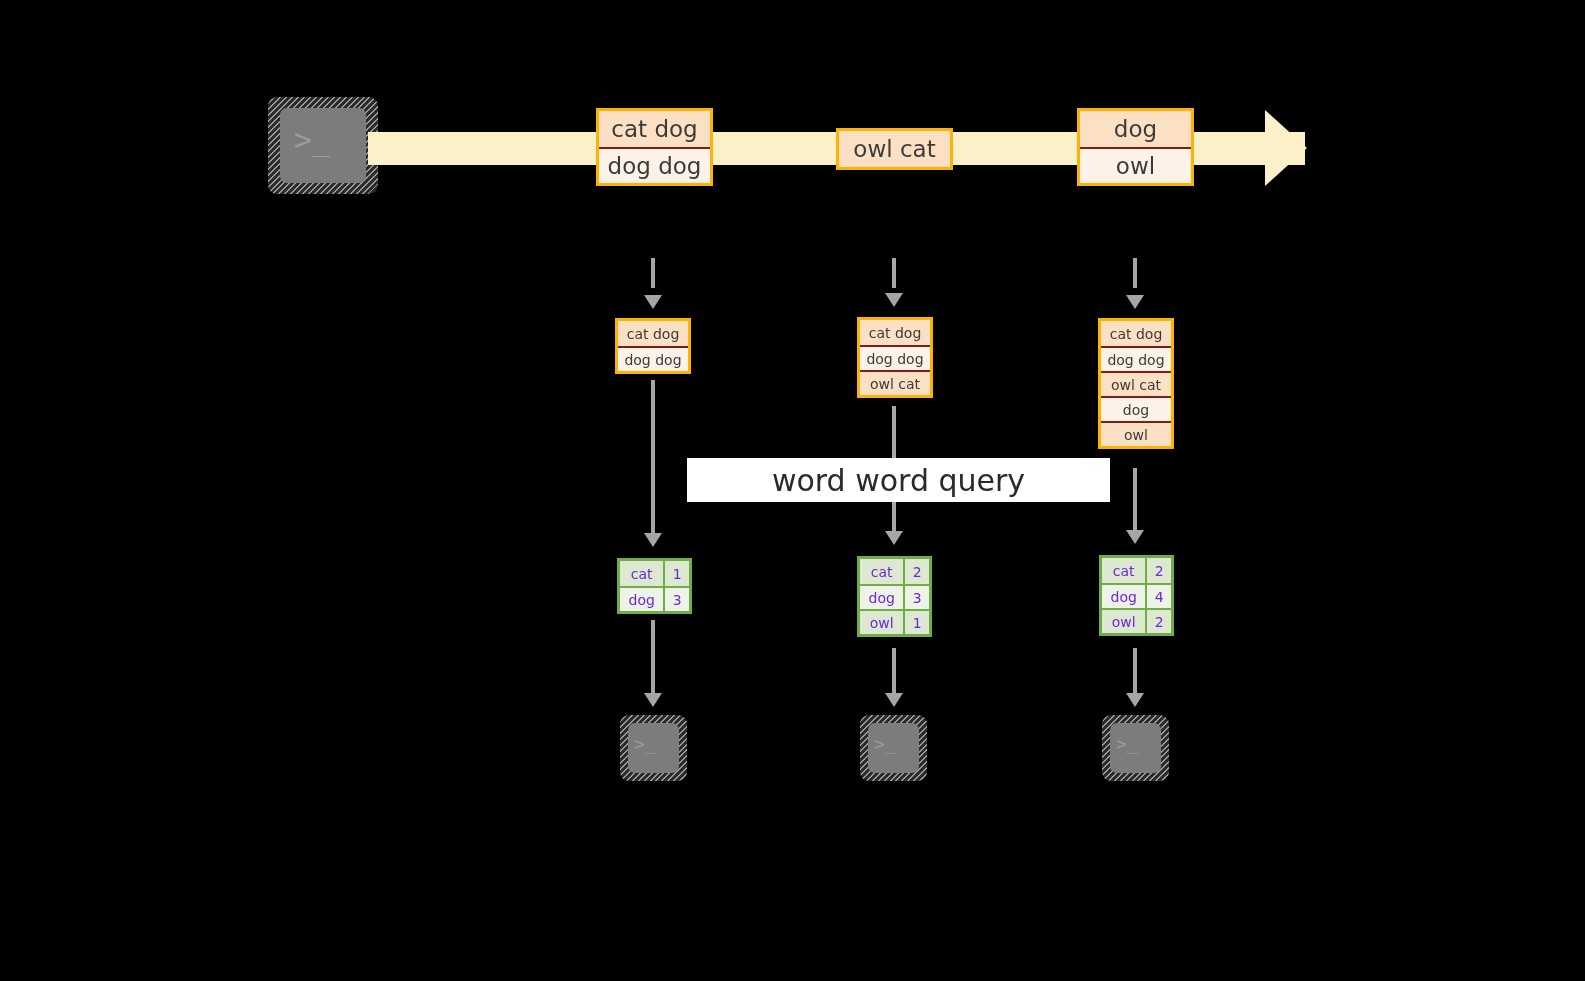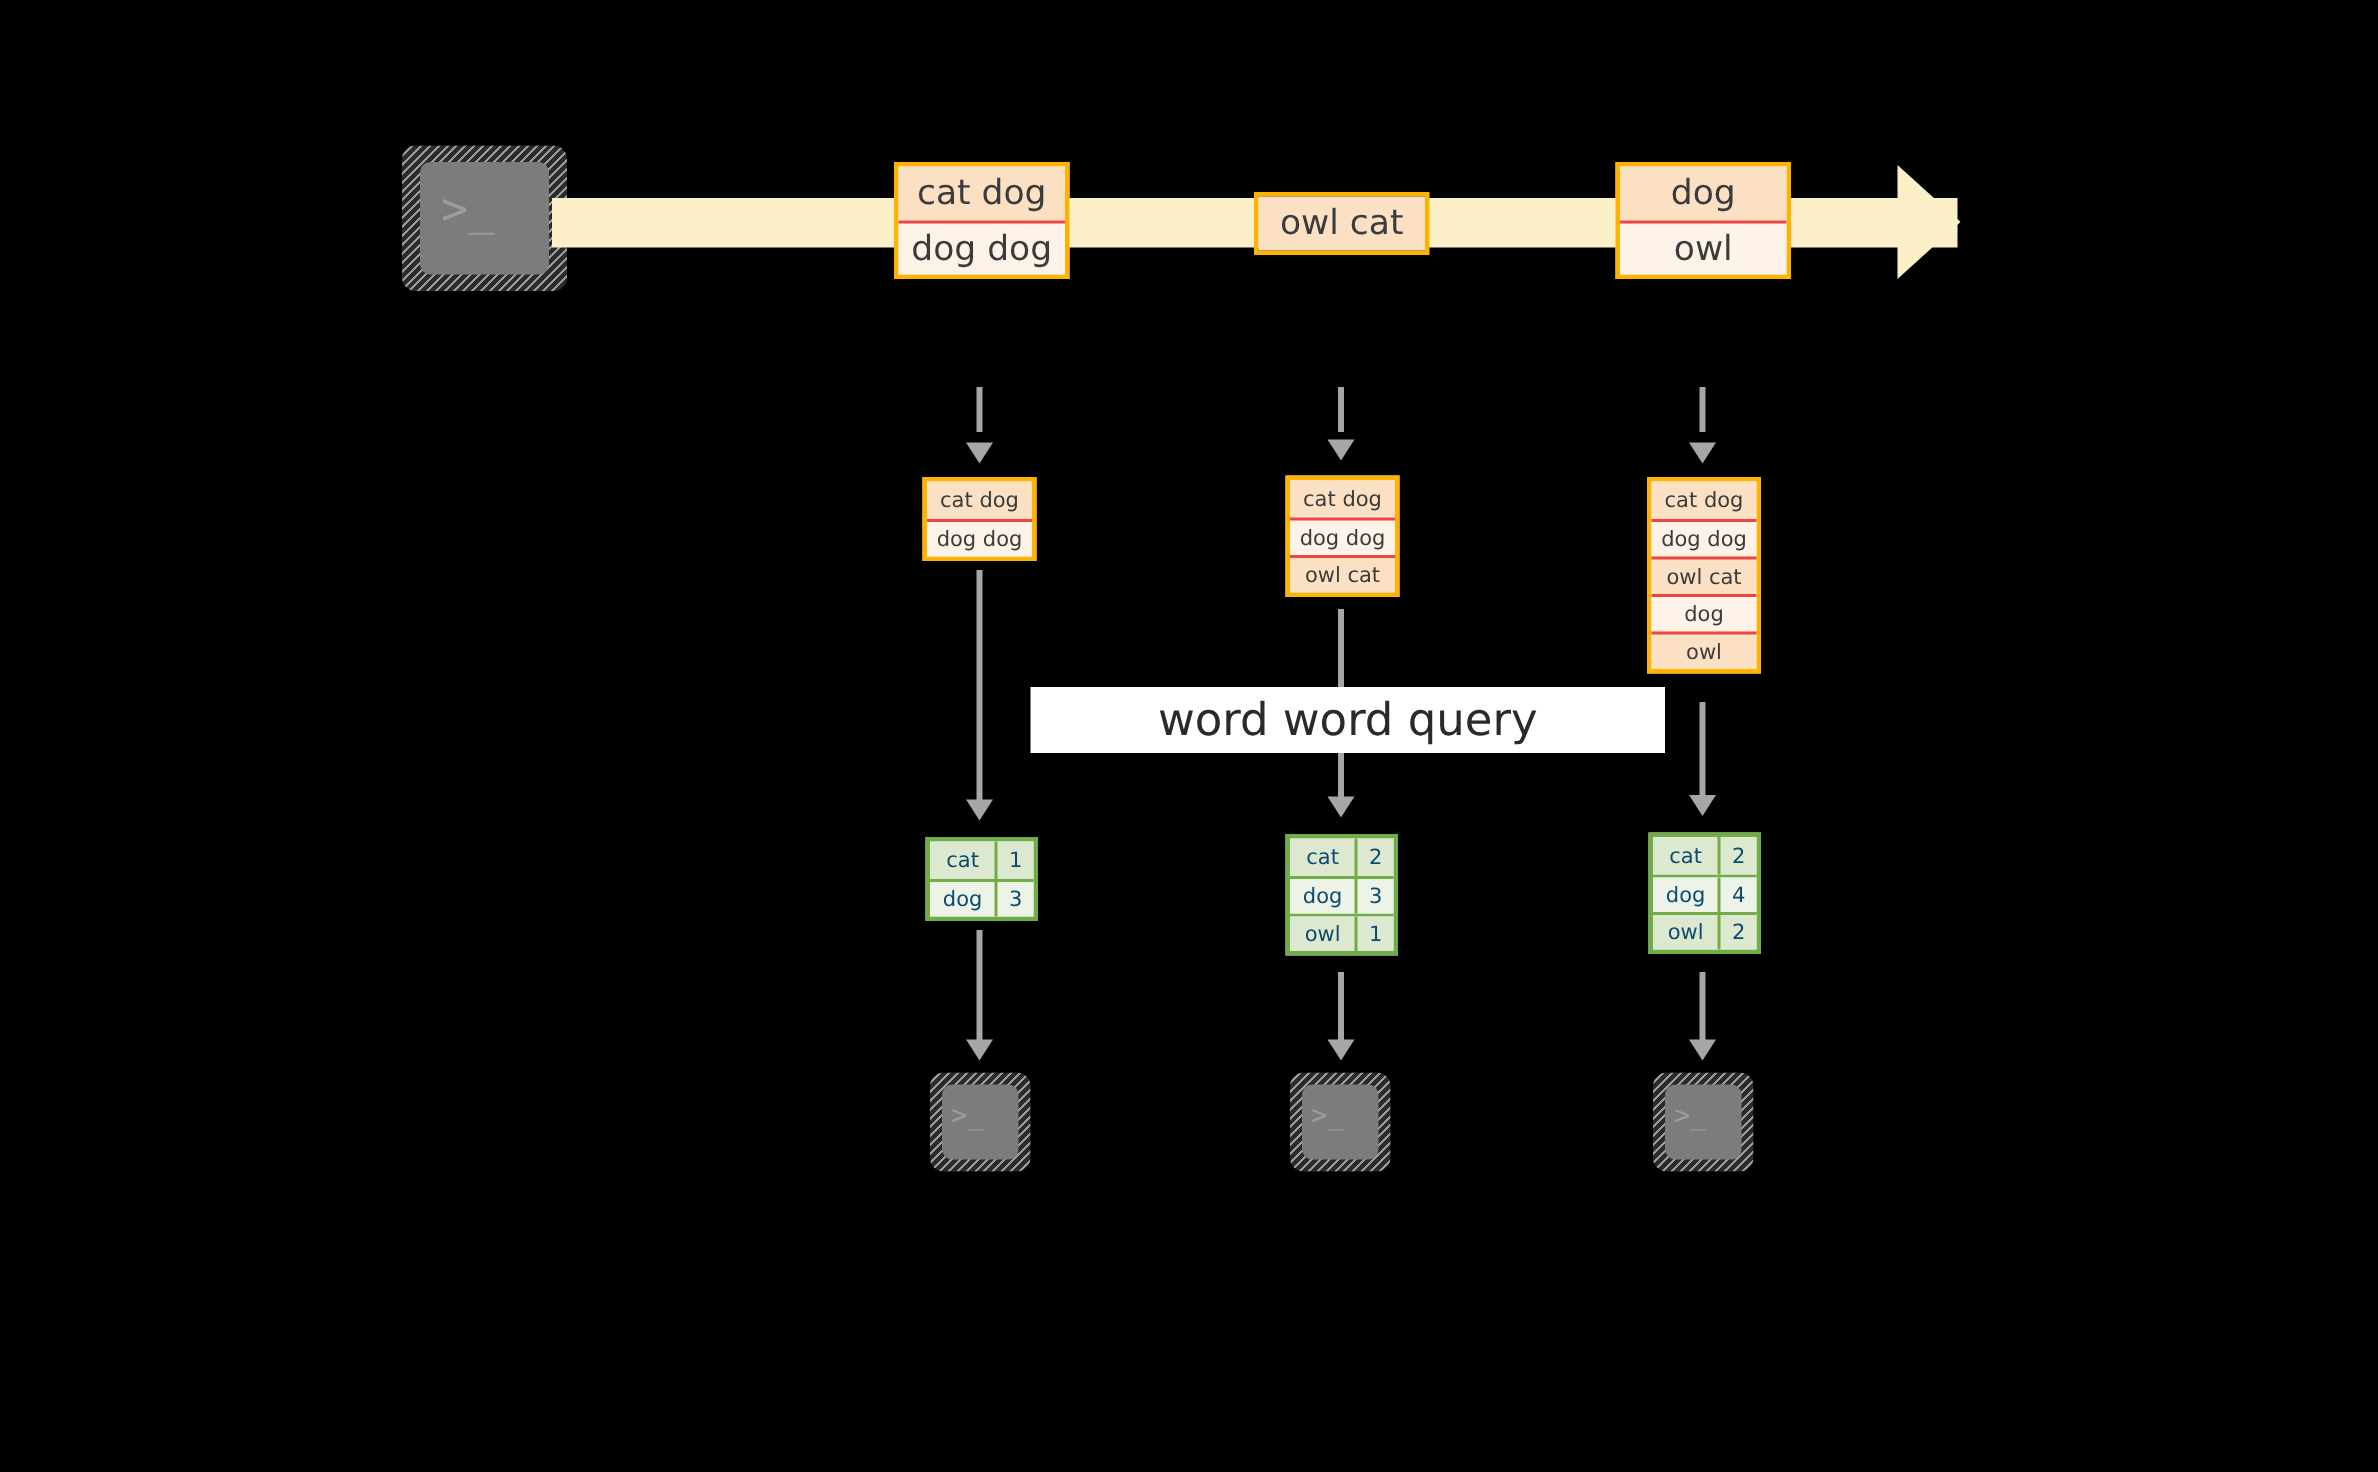--- a/index.html
+++ b/index.html
@@ -65,21 +65,21 @@
   .obox .row {
     box-sizing: border-box;
     display: flex;
     align-items: center;
     justify-content: center;
     color: #3b3b3b;
     white-space: nowrap;
   }
   .obox .row.odd  { background: #FCE0C4; }
   .obox .row.even { background: #FDF2E8; }
-  .obox .row + .row { border-top: 2px solid #ef4444; }
+  .obox .row + .row { border-top: 2px solid #7f1d1d; }
 
   
   .obox.big .row { height: 36px; font-size: 23px; }
   
   .obox.small .row { height: 25px; font-size: 14px; }
 
   
   .gbox {
     position: absolute;
     box-sizing: border-box;
@@ -91,21 +91,21 @@
     display: flex;
     height: 25px;
   }
   .gbox .grow + .grow { border-top: 2px solid #71AD47; }
   .gbox .gcell {
     box-sizing: border-box;
     display: flex;
     align-items: center;
     justify-content: center;
     font-size: 14px;
-    color: #0c4a6e;
+    color: #6d28d9;
     white-space: nowrap;
   }
   .gbox .gcell.word { width: 46px; }
   .gbox .gcell.count {
     width: 27px;
     border-left: 2px solid #71AD47;
   }
   .gbox .grow.odd  .gcell { background: #DDE8D1; }
   .gbox .grow.even .gcell { background: #EDF3E7; }
 

